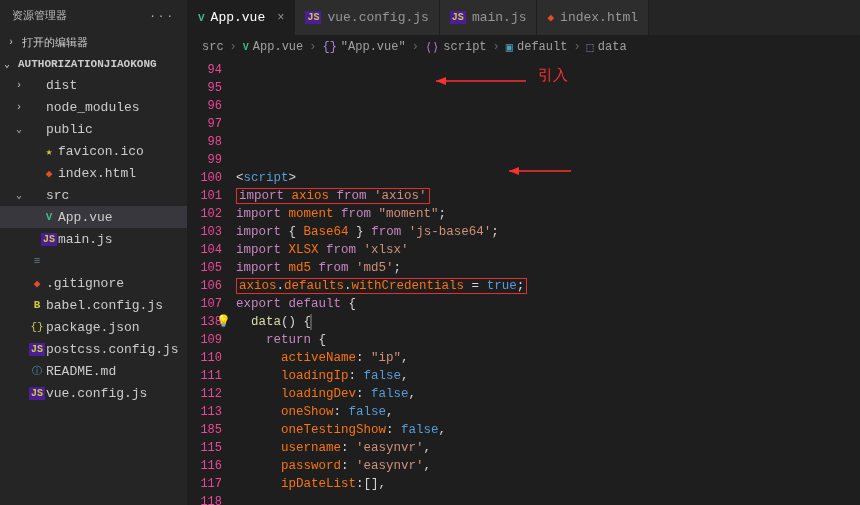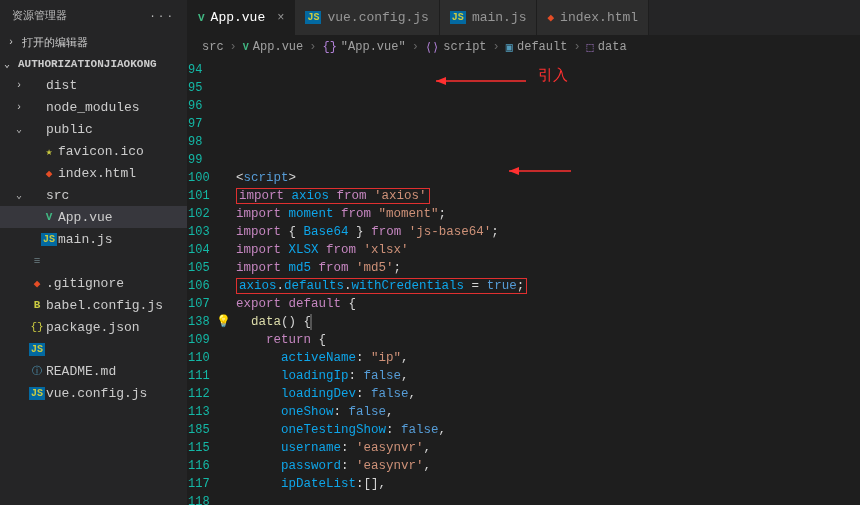--- a/index.html
+++ b/index.html
@@ -104,41 +104,41 @@
   .bc-item { display: inline-flex; align-items: center; gap: 4px; }
   
   .editor-body {
     flex: 1;
     display: flex;
     overflow: hidden;
     position: relative;
   }
   .gutter {
     width: 48px;
-    text-align: left;
-    color: #14b8a6;
+    text-align: right;
+    color: #ec4899;
     padding-right: 14px;
     font-size: 12px;
     line-height: 18px;
     padding-top: 2px;
   }
   .code {
     flex: 1;
     font-size: 12.5px;
     line-height: 18px;
     white-space: pre;
     padding-top: 2px;
     position: relative;
   }
   .ln { height: 18px; }
   
   
   .tag { color: #569cd6; }
   .kw { color: #c586c0; }
-  .var { color: #0ea5e9; }
+  .var { color: #f97316; }
   .str { color: #ce9178; }
   .fn { color: #dcdcaa; }
   .punc { color: #d4d4d4; }
   .bool { color: #569cd6; }
   .brace { color: #d4d4d4; }
   
   .boxed-red { border: 1px solid #e03030; padding: 0 2px; }
   
   .annotation {
     position: absolute;
@@ -152,21 +152,21 @@
     pointer-events: none;
   }
   .bulb {
     position: absolute;
     color: #ffcc00;
     font-size: 12px;
   }
 
   
   .ico-vue { color: #41b883; font-weight: bold; font-size: 11px; }
-  .ico-js { color: #cbcb41; font-weight: bold; font-size: 10px; background: #0369a1; padding: 1px 2px; }
+  .ico-js { color: #cbcb41; font-weight: bold; font-size: 10px; background: #4c1d95; padding: 1px 2px; }
   .ico-html { color: #e44d26; font-size: 11px; }
   .ico-fav { color: #cbcb41; font-size: 11px; }
   .ico-md { color: #519aba; font-size: 10px; }
   .ico-git { color: #e44d26; font-size: 11px; }
   .ico-conf { color: #6d8086; font-size: 11px; }
   .ico-brace { color: #cbcb41; font-size: 11px; }
 </style>
 </head>
 <body>
 
@@ -259,20 +259,21 @@
           <span class="icon">
             <span class="ico-brace">{}</span>
           </span>
           <span>package.json</span>
         </div>
         <div class="tree-item indent-1">
           <span class="folder-arrow"></span>
           <span class="icon">
             <span class="ico-js">JS</span>
           </span>
+          <span>postcss.config.js</span>
         </div>
         <div class="tree-item indent-1">
           <span class="folder-arrow"></span>
           <span class="icon">
             <span class="ico-md">ⓘ</span>
           </span>
           <span>README.md</span>
         </div>
         <div class="tree-item indent-1">
           <span class="folder-arrow"></span>

